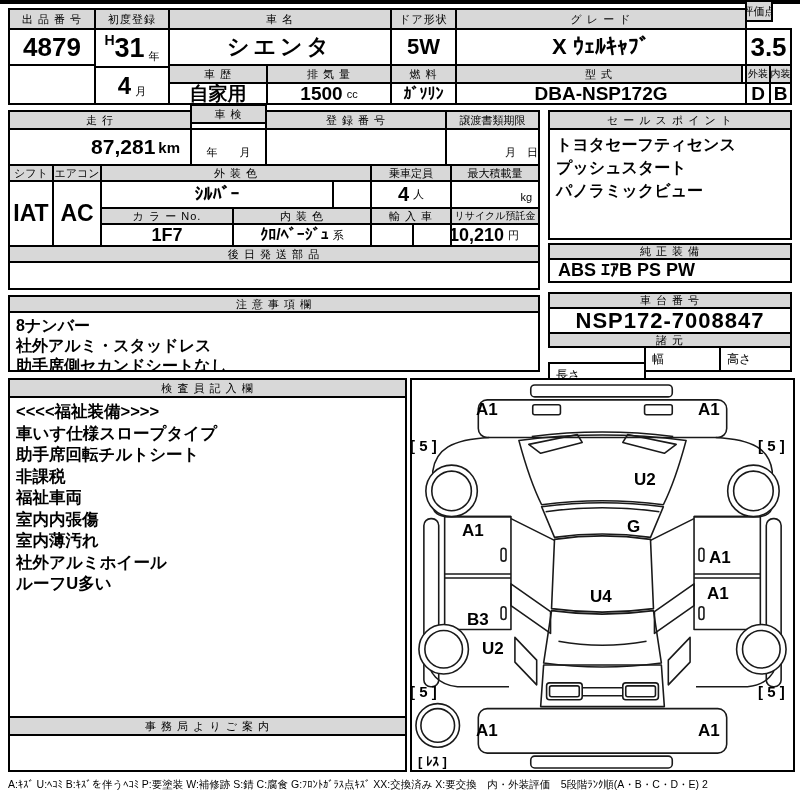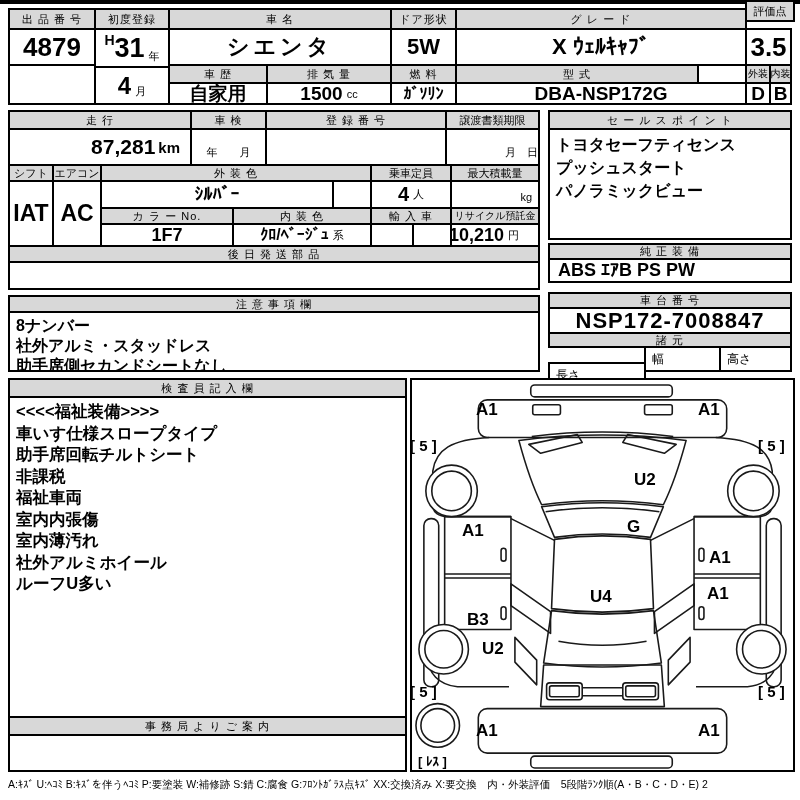--- a/index.html
+++ b/index.html
@@ -54,36 +54,36 @@
   <span class="unit">cc</span>
 </div>
 
 <div class="c h" style="left:390px;top:8px;width:67px;height:22px">ドア形状</div>
 <div class="c v big" style="left:390px;top:28px;width:67px;height:38px">5W</div>
 <div class="c h" style="left:390px;top:64px;width:67px;height:20px">燃 料</div>
 <div class="c v sm" style="left:390px;top:82px;width:67px;height:23px">ｶﾞｿﾘﾝ</div>
 
 <div class="c h" style="left:455px;top:8px;width:292px;height:22px">グ レ ー ド</div>
 <div class="c v big" style="left:455px;top:28px;width:292px;height:38px">X ｳｪﾙｷｬﾌﾞ</div>
-<div class="c h" style="left:455px;top:64px;width:244px;height:20px">型 式</div>
+<div class="c h" style="left:455px;top:64px;width:288px;height:20px">型 式</div>
 <div class="c v" style="left:455px;top:82px;width:292px;height:23px;font-size:19px">DBA-NSP172G</div>
 
-<div class="c h" style="left:745px;top:0;width:50px;height:22px;letter-spacing:0">評価点</div>
+<div class="c h" style="left:745px;top:0;width:28px;height:22px;letter-spacing:0">評価点</div>
 <div class="c v huge" style="left:745px;top:28px;width:47px;height:38px">3.5</div>
 <div class="c h" style="left:745px;top:64px;width:26px;height:20px;letter-spacing:0;font-size:10px">外装</div>
 <div class="c h" style="left:769px;top:64px;width:23px;height:20px;letter-spacing:0;font-size:10px">内装</div>
 <div class="c v" style="left:745px;top:82px;width:26px;height:23px;font-size:19px">D</div>
 <div class="c v" style="left:769px;top:82px;width:23px;height:23px;font-size:19px">B</div>
 
 <div class="c h" style="left:8px;top:110px;width:184px;height:20px">走 行</div>
 <div class="c v" style="left:8px;top:128px;width:184px;height:38px;justify-content:flex-end;padding-right:10px;font-size:21px">
   <span>87,281</span>
   <span style="font-size:15px;font-weight:bold;margin-left:3px">km</span>
 </div>
-<div class="c h" style="left:190px;top:110px;width:77px;height:20px">車 検</div>
+<div class="c h" style="left:190px;top:104px;width:77px;height:20px">車 検</div>
 <div class="c bottomtxt" style="left:190px;top:128px;width:77px;height:38px;font-size:11px">年　　月</div>
 <div class="c h" style="left:265px;top:110px;width:182px;height:20px">登 録 番 号</div>
 <div class="c" style="left:265px;top:128px;width:182px;height:38px"></div>
 <div class="c h" style="left:445px;top:110px;width:95px;height:20px;letter-spacing:0">譲渡書類期限</div>
 <div class="c bottomtxt" style="left:445px;top:128px;width:95px;height:38px;font-size:11px;justify-content:flex-end;">月　日</div>
 
 <div class="c h" style="left:8px;top:164px;width:46px;height:18px;letter-spacing:0">シフト</div>
 <div class="c v" style="left:8px;top:180px;width:46px;height:67px;font-size:23px">IAT</div>
 <div class="c h" style="left:52px;top:164px;width:50px;height:18px;letter-spacing:0">エアコン</div>
 <div class="c v" style="left:52px;top:180px;width:50px;height:67px;font-size:23px">AC</div>

